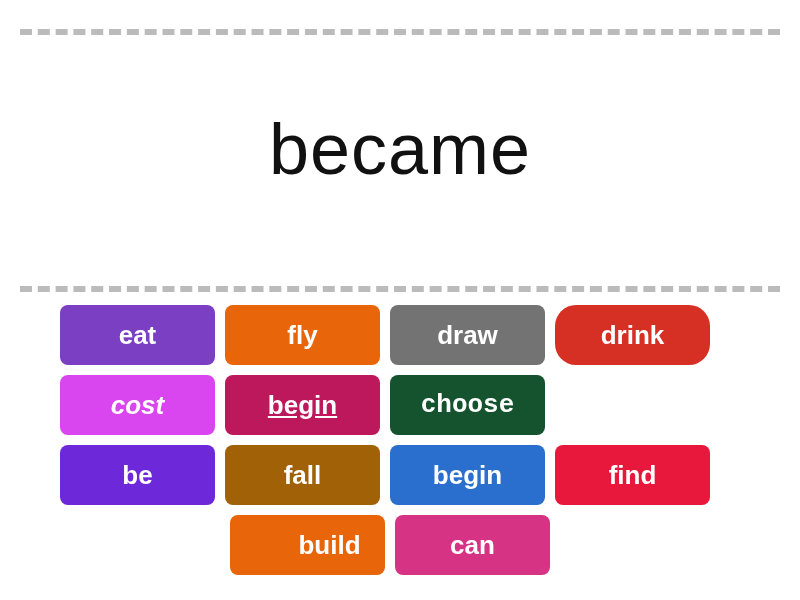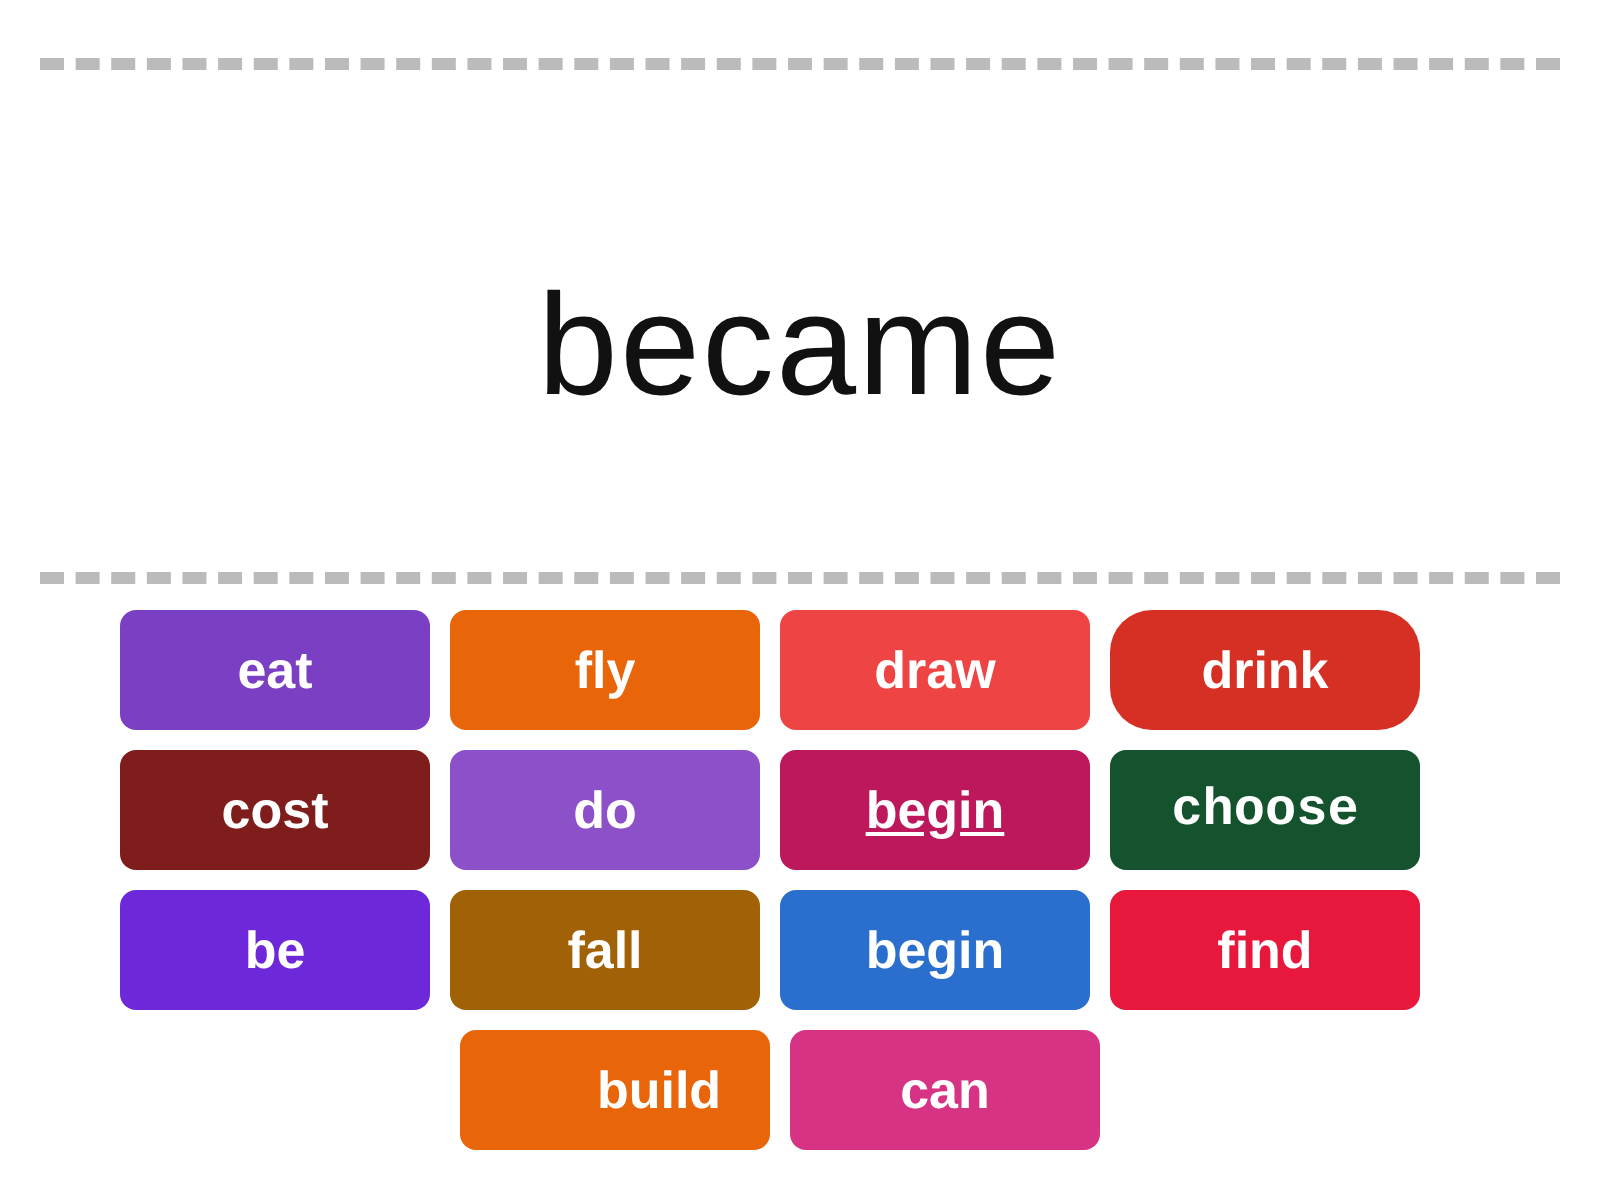--- a/index.html
+++ b/index.html
@@ -50,21 +50,21 @@
 
     .dashed-border-mid::before {
       content: '';
       display: block;
       width: 760px;
       border-top: 6px dashed #bbbbbb;
     }
 
     .title-area {
       position: absolute;
-      top: 68px;
+      top: 44px;
       left: 0;
       right: 0;
       display: flex;
       align-items: center;
       justify-content: center;
       height: 210px;
     }
 
     .main-word {
       font-size: 72px;
@@ -119,26 +119,25 @@
 <div class="title-area">
   <span class="main-word">became</span>
 </div>
 
 <div class="dashed-border-mid"></div>
 
 <div class="buttons-area">
   <div class="btn-row row1" id="row1">
       <button class="word-btn" style="background-color: rgb(123, 63, 196);">eat</button>
       <button class="word-btn" style="background-color: rgb(232, 101, 10);">fly</button>
-      <button class="word-btn" style="background-color: #ef4444; text-align: center;">draw</button>
+      <button class="word-btn" style="background-color: #737373; text-align: center;">draw</button>
       <button class="word-btn" style="background-color: rgb(214, 48, 37); border-radius: 21px;">drink</button>
     </div>
   <div class="btn-row row2" id="row2">
-      <button class="word-btn" style="background-color: #7f1d1d;">cost</button>
-      <button class="word-btn" style="background-color: rgb(140, 80, 200);">do</button>
+      <button class="word-btn" style="background-color: #d946ef; font-style: italic;">cost</button>
       <button class="word-btn" style="background-color: #be185d; text-decoration: underline;">begin</button>
       <button class="word-btn" style="background-color: #14532d; font-family: Liberation Mono, monospace;">choose</button>
     </div>
   <div class="btn-row row3" id="row3">
       <button class="word-btn" style="background-color: #6d28d9;">be</button>
       <button class="word-btn" style="background-color: #a16207;">fall</button>
       <button class="word-btn" style="background-color: rgb(43, 111, 206);">begin</button>
       <button class="word-btn" style="background-color: rgb(232, 23, 60);">find</button>
     </div>
   <div class="btn-row row4" id="row4">

